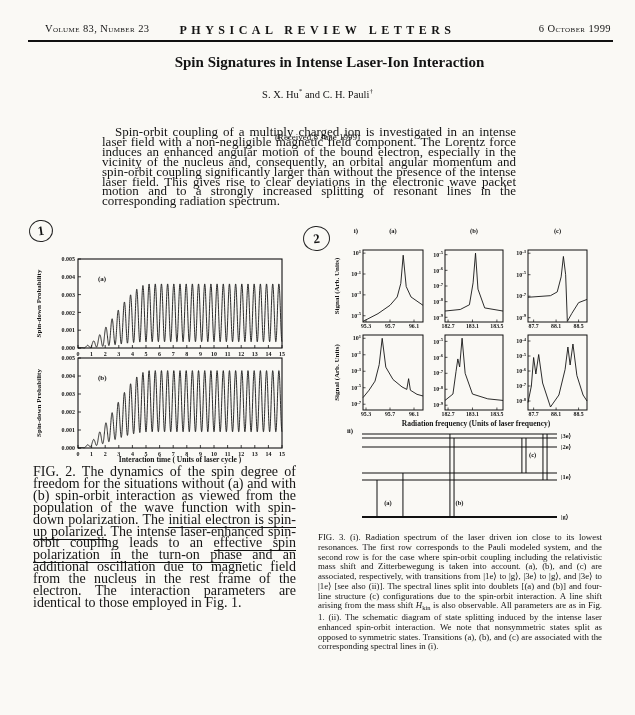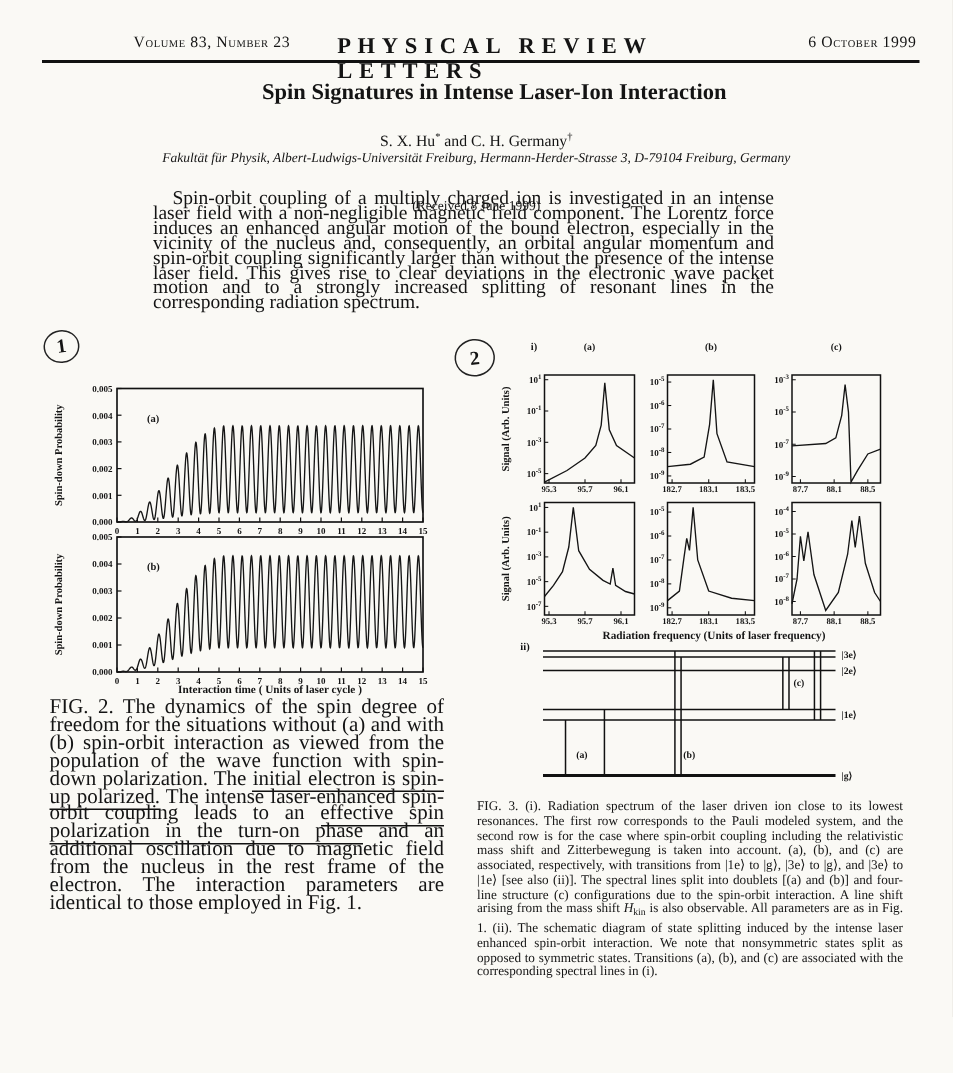--- a/index.html
+++ b/index.html
@@ -1,20 +1,20 @@
 <!DOCTYPE html>
 <html><head>
 <meta charset="utf-8">
 <style>
   html,body{margin:0;padding:0;background:#e8e6e0;}
   .page{position:relative;width:635px;height:715px;background:#faf9f5;color:#141414;
         font-family:"Liberation Serif", serif;overflow:hidden;}
   .abs{position:absolute;}
-  .jh{font-variant:small-caps;font-size:10.5px;letter-spacing:0.4px;margin-left:44px;}
-  .jh-center{font-size:15px;letter-spacing:4.5px;font-weight:600;}
+  .jh{font-variant:small-caps;font-size:10.5px;letter-spacing:0.4px;}
+  .jh-center{font-size:12px;letter-spacing:4.5px;font-weight:600;}
   .rule{background:#111;}
   .title{width:100%;text-align:center;font-size:15px;font-weight:bold;}
   .authors{width:100%;text-align:center;font-size:10.5px;}
   .authors sup{font-size:7px;}
   .affil{width:100%;text-align:center;font-size:9px;font-style:italic;}
   .received{width:100%;text-align:center;font-size:9px;margin-top:21px;}
   .abstract{font-size:13px;line-height:9.9px;text-align:justify;text-indent:13px;}
   .cap{font-size:14px;line-height:11.9px;text-align:justify;}
   .cap3{font-size:8.8px;line-height:9.75px;text-align:justify;}
   .u{border-bottom:1.2px solid #111;}
@@ -29,22 +29,21 @@
 <body>
 
 <div class="page">
 
   <span class="abs jh" style="left:45px;top:23px;">Volume 83, Number 23</span>
   <span class="abs jh jh-center" style="left:50%;top:23px;transform:translateX(-50%);">PHYSICAL REVIEW LETTERS</span>
   <span class="abs jh" style="right:24px;top:23px;">6 October 1999</span>
   <div class="abs rule" style="left:28px;right:22px;top:40px;height:2.4px;"></div>
 
   <div class="abs title" style="top:54px;margin-left:12px;">Spin Signatures in Intense Laser-Ion Interaction</div>
-  <div class="abs authors" style="top:87px;"><span>S. X. Hu</span><sup>*</sup><span> and C. H. Germany</span><sup>†</sup></div>
-  <div class="abs affil" style="top:100px;">Fakultät für Physik, Albert-Ludwigs-Universität Freiburg, Hermann-Herder-Strasse 3, D-79104 Freiburg, Germany</div>
+  <div class="abs authors" style="top:87px;"><span>S. X. Hu</span><sup>*</sup><span> and C. H. Pauli</span><sup>†</sup></div>
   <div class="abs received" style="top:111px;">(Received 8 June 1999)</div>
   <div class="abs abstract" style="left:102px;width:414px;top:127px;">Spin-orbit coupling of a multiply charged ion is investigated in an intense laser field with a non-negligible magnetic field component.  The Lorentz force induces an enhanced angular motion of the bound electron, especially in the vicinity of the nucleus and, consequently, an orbital angular momentum and spin-orbit coupling significantly larger than without the presence of the intense laser field.  This gives rise to clear deviations in the electronic wave packet motion and to a strongly increased splitting of resonant lines in the corresponding radiation spectrum.</div>
 
   <div class="abs mark" style="left:29px;top:220px;width:22px;height:20px;transform:rotate(-8deg);">1</div>
   <div class="abs mark" style="left:303px;top:226px;width:25px;height:23px;line-height:23px;transform:rotate(-6deg);">2</div>
 
   <svg id="fig2-svg" class="abs" style="left:30px;top:240px;" width="272" height="230">
       <rect x="48" y="19" width="204" height="89" fill="none" stroke="#111" stroke-width="1.1"></rect>
       <line x1="48" y1="108" x2="51" y2="108" stroke="#111" stroke-width="0.8"></line>
       <text x="45" y="110.2" text-anchor="end" font-size="6" font-weight="700">0.000</text>

